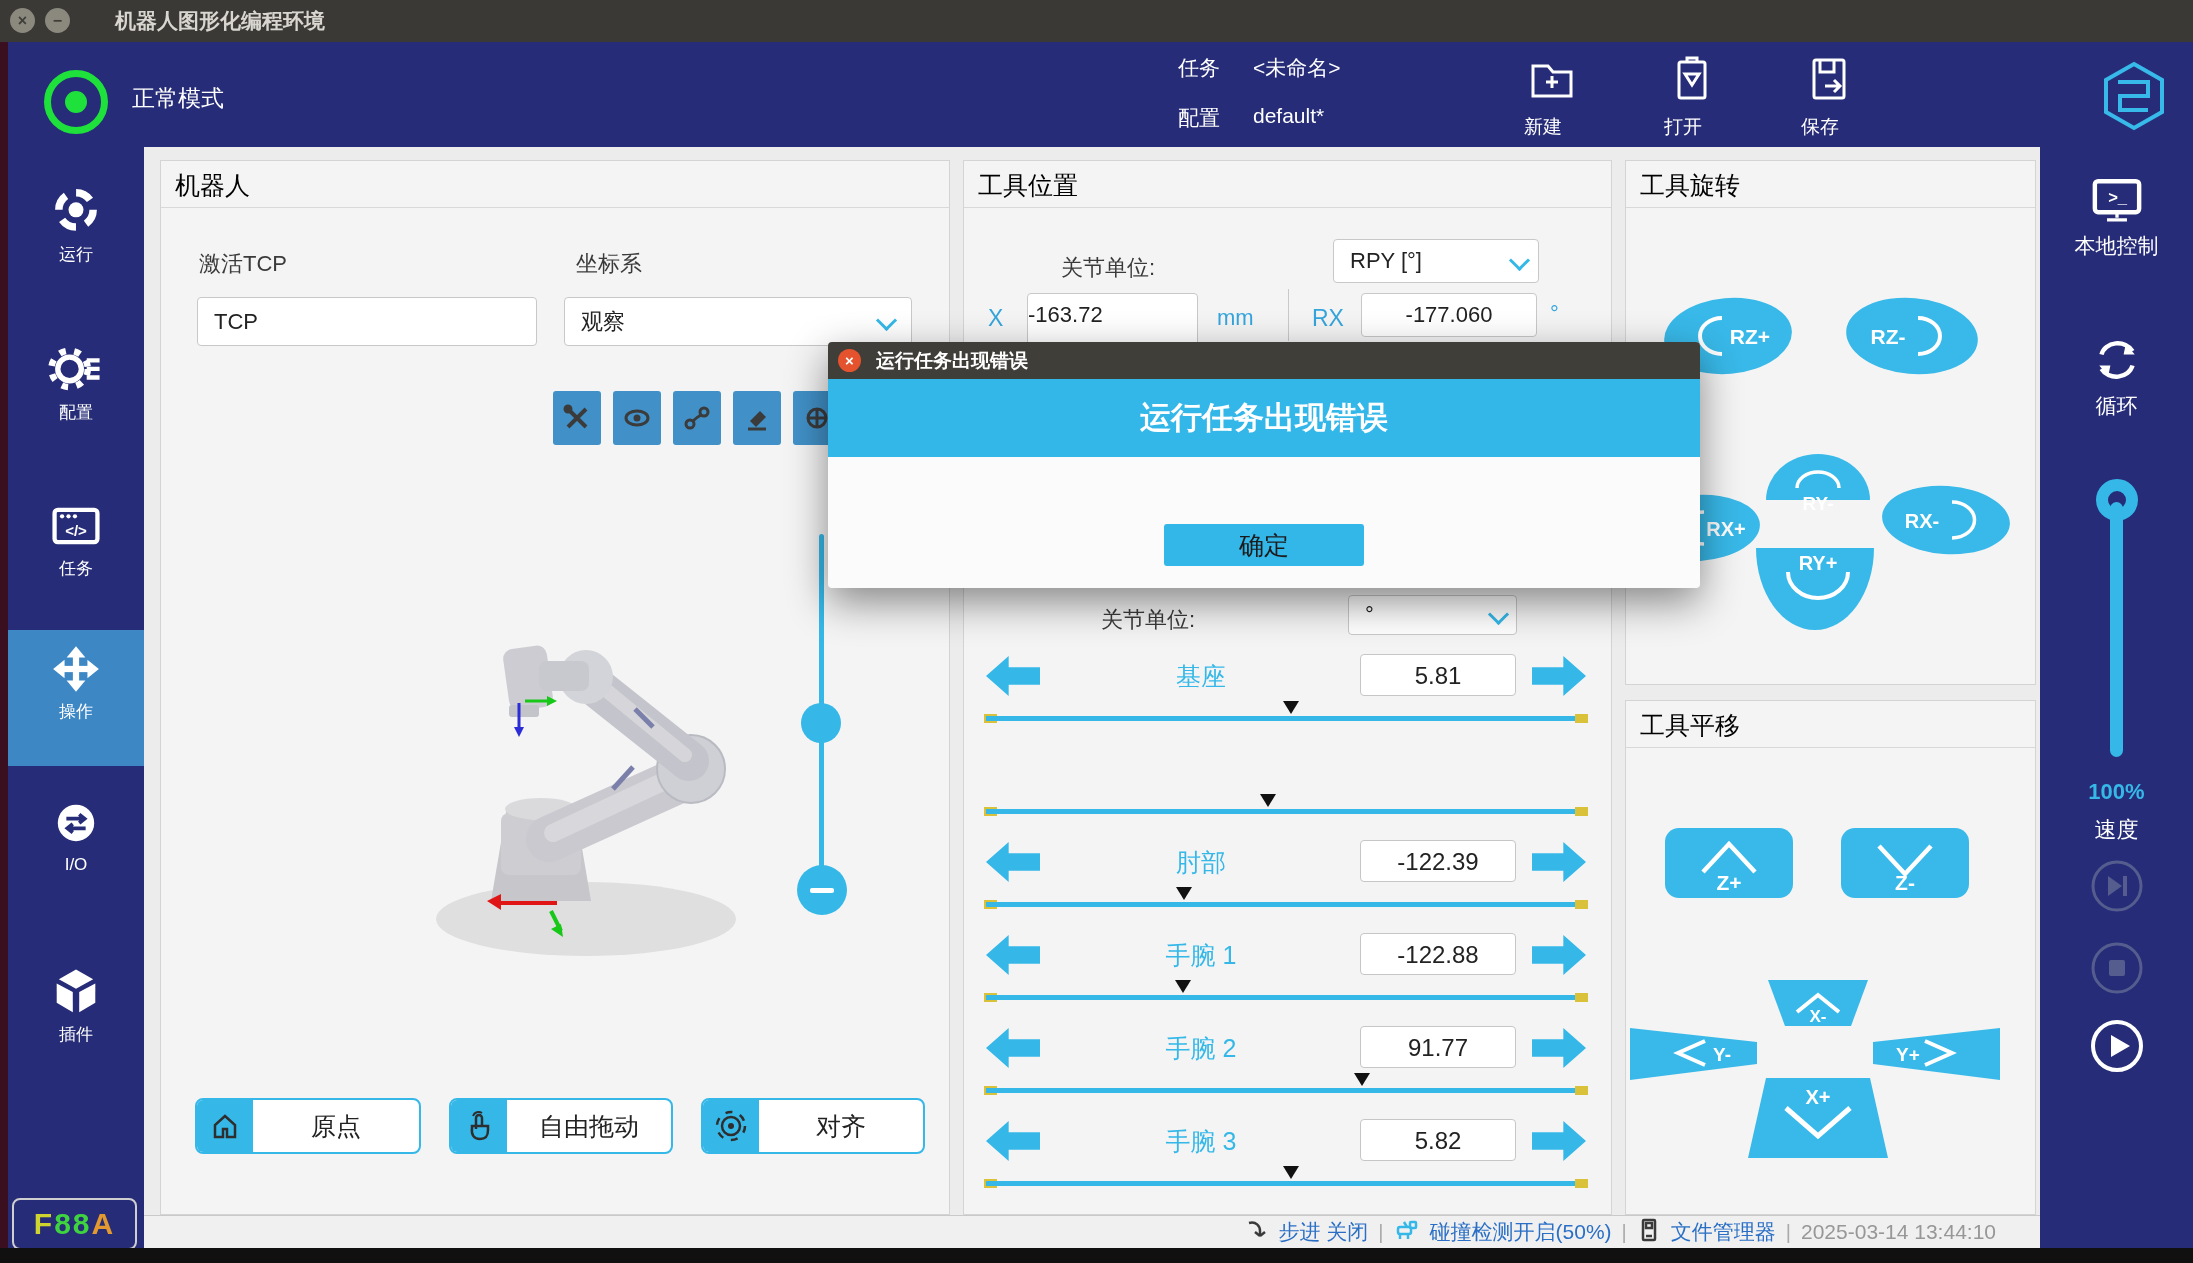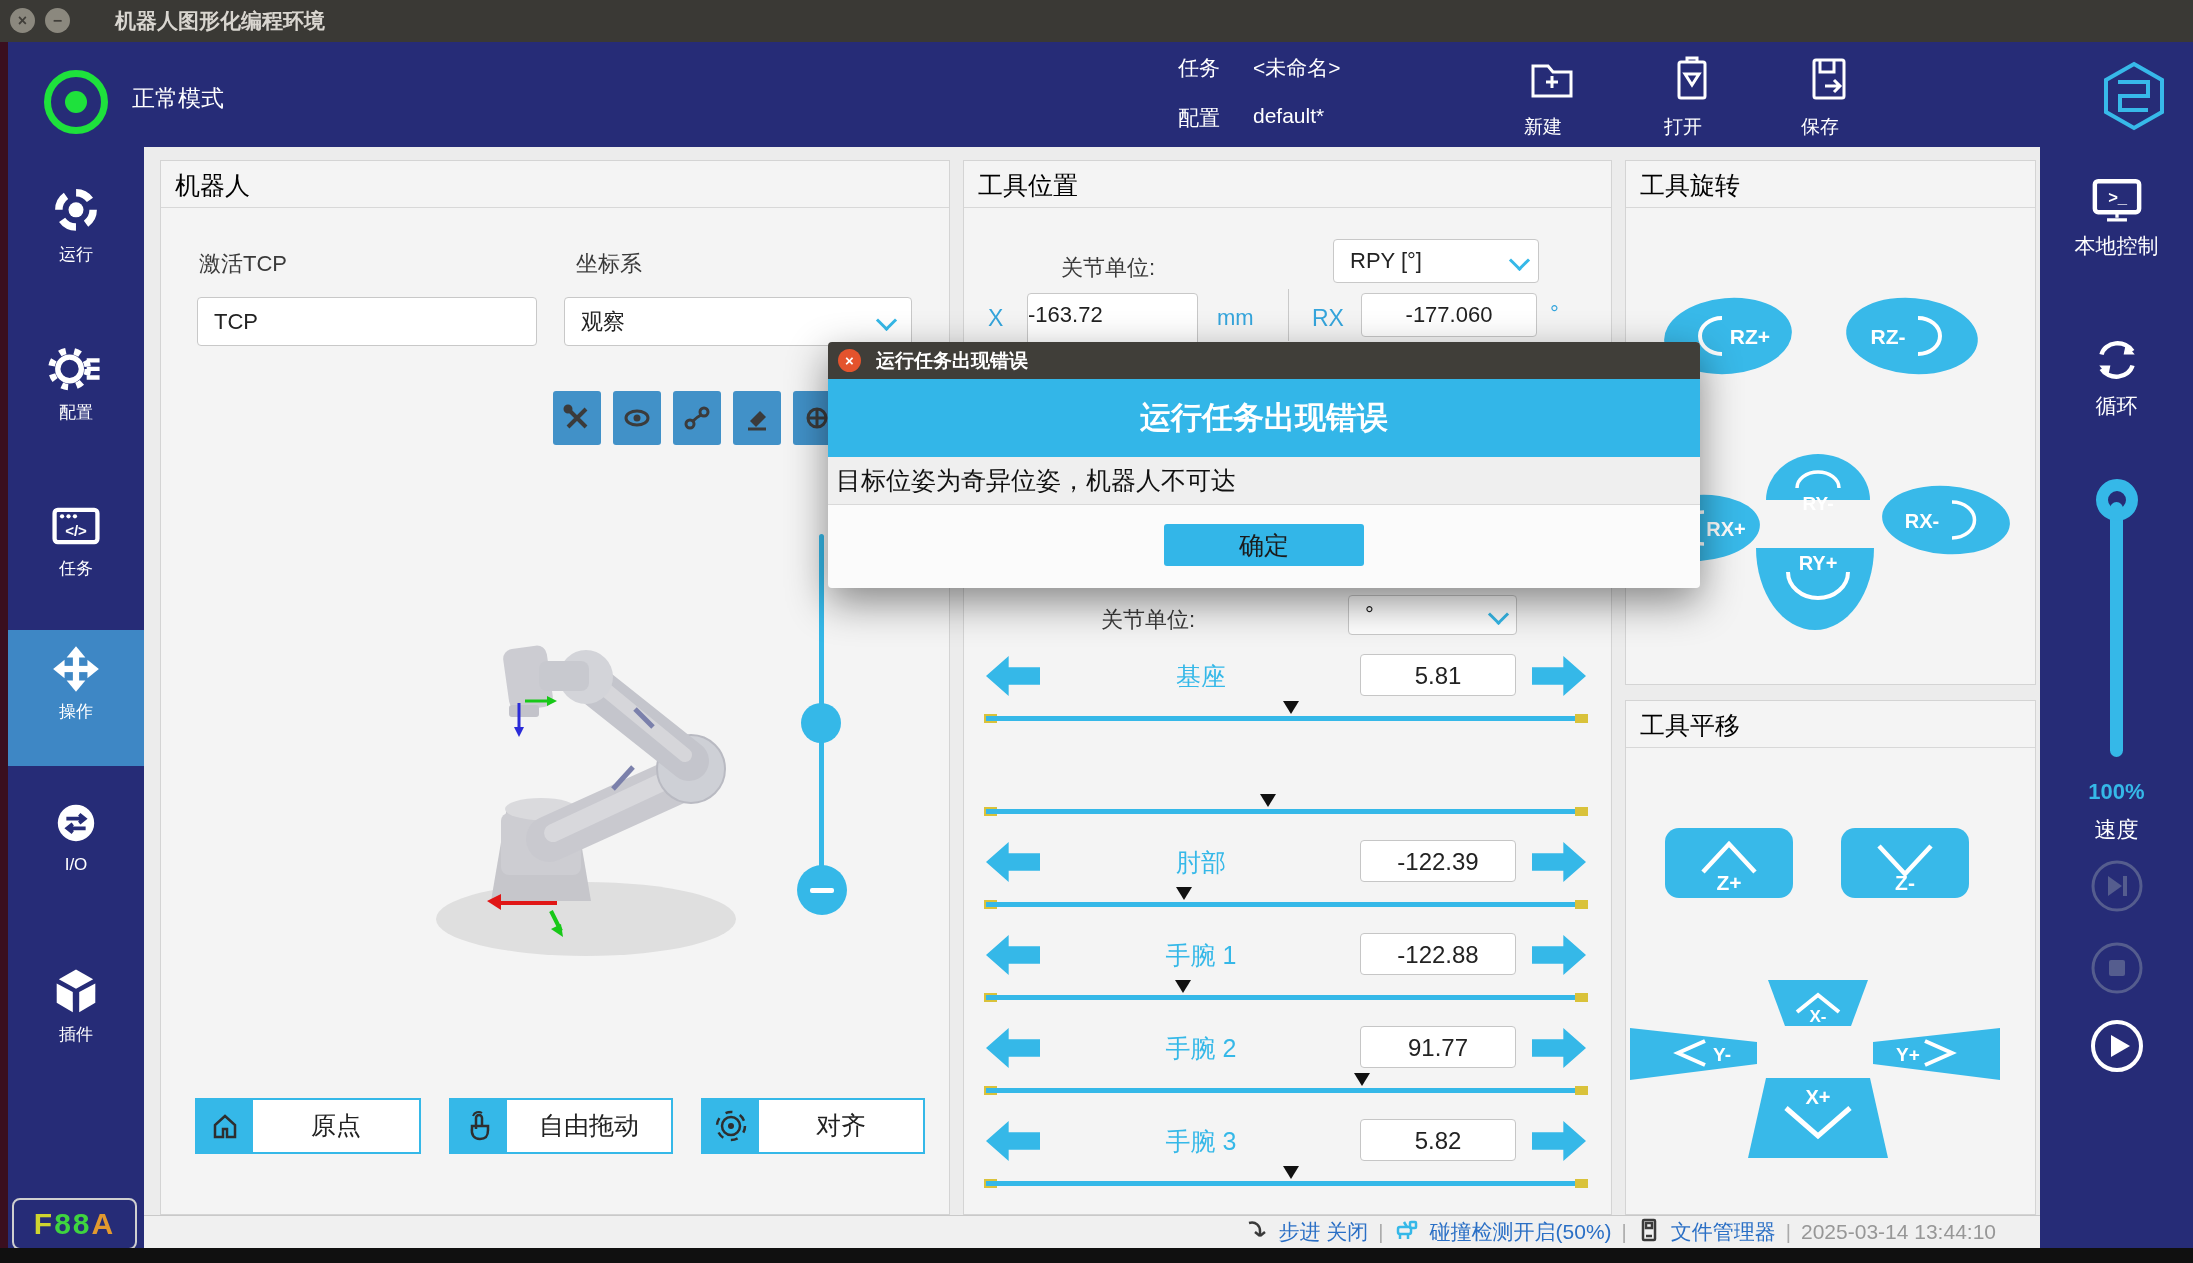--- a/index.html
+++ b/index.html
@@ -58,22 +58,22 @@
 
   .tbtn{position:absolute;top:230px;width:48px;height:54px;background:#4191c8;border-radius:3px;}
   .tbtn svg{margin:12px 9px;}
 
   
   .rslider-line{position:absolute;left:658px;top:373px;width:5px;height:345px;background:#35b8e8;border-radius:3px;}
   .rslider-handle{position:absolute;left:640px;top:542px;width:40px;height:40px;border-radius:50%;background:#35b8e8;}
   .rslider-minus{position:absolute;left:636px;top:704px;width:50px;height:50px;border-radius:50%;background:#35b8e8;}
   .rslider-minus .bar{position:absolute;left:13px;top:23px;width:24px;height:5px;background:#fff;border-radius:2px;}
 
-  .rbbtn{position:absolute;top:937px;height:56px;border:2px solid #35b8e8;border-radius:0;
-         background:#fff;display:flex;overflow:hidden;box-sizing:border-box;font-family:Liberation Serif, serif;}
+  .rbbtn{position:absolute;top:937px;height:56px;border:2px solid #35b8e8;border-radius:8px;
+         background:#fff;display:flex;overflow:hidden;box-sizing:border-box;}
   .rbbtn .ic{width:56px;background:#35b8e8;flex:none;display:flex;align-items:center;justify-content:center;}
   .rbbtn .tx{flex:1;text-align:center;font-size:25px;color:#222;line-height:52px;}
 
   
   .unit{position:absolute;font-size:22px;color:#35a5dc;}
   .axlabel{position:absolute;font-size:23px;color:#35a5dc;}
   .vdiv{position:absolute;border-left:1px solid #c9c9c9;}
 
   .jrow{position:absolute;left:22px;width:600px;height:44px;}
   .jrow .al{position:absolute;left:0;top:2px;width:54px;height:40px;background:#35b8e8;
@@ -581,17 +581,16 @@
     <span class="sb-time">2025-03-14 13:44:10</span>
   </div>
   <div class="bottombar"></div>
 
   <div class="dialog">
     <div class="dlg-title">
       <div class="dlg-close">×</div>
       <div class="t">运行任务出现错误</div>
     </div>
     <div class="dlg-banner">运行任务出现错误</div>
-    <div class="dlg-msg">目标位姿为奇异位姿，机器人不可达</div>
     <div class="dlg-ok">确定</div>
   </div>
 
 </div>
 
 </body></html>

